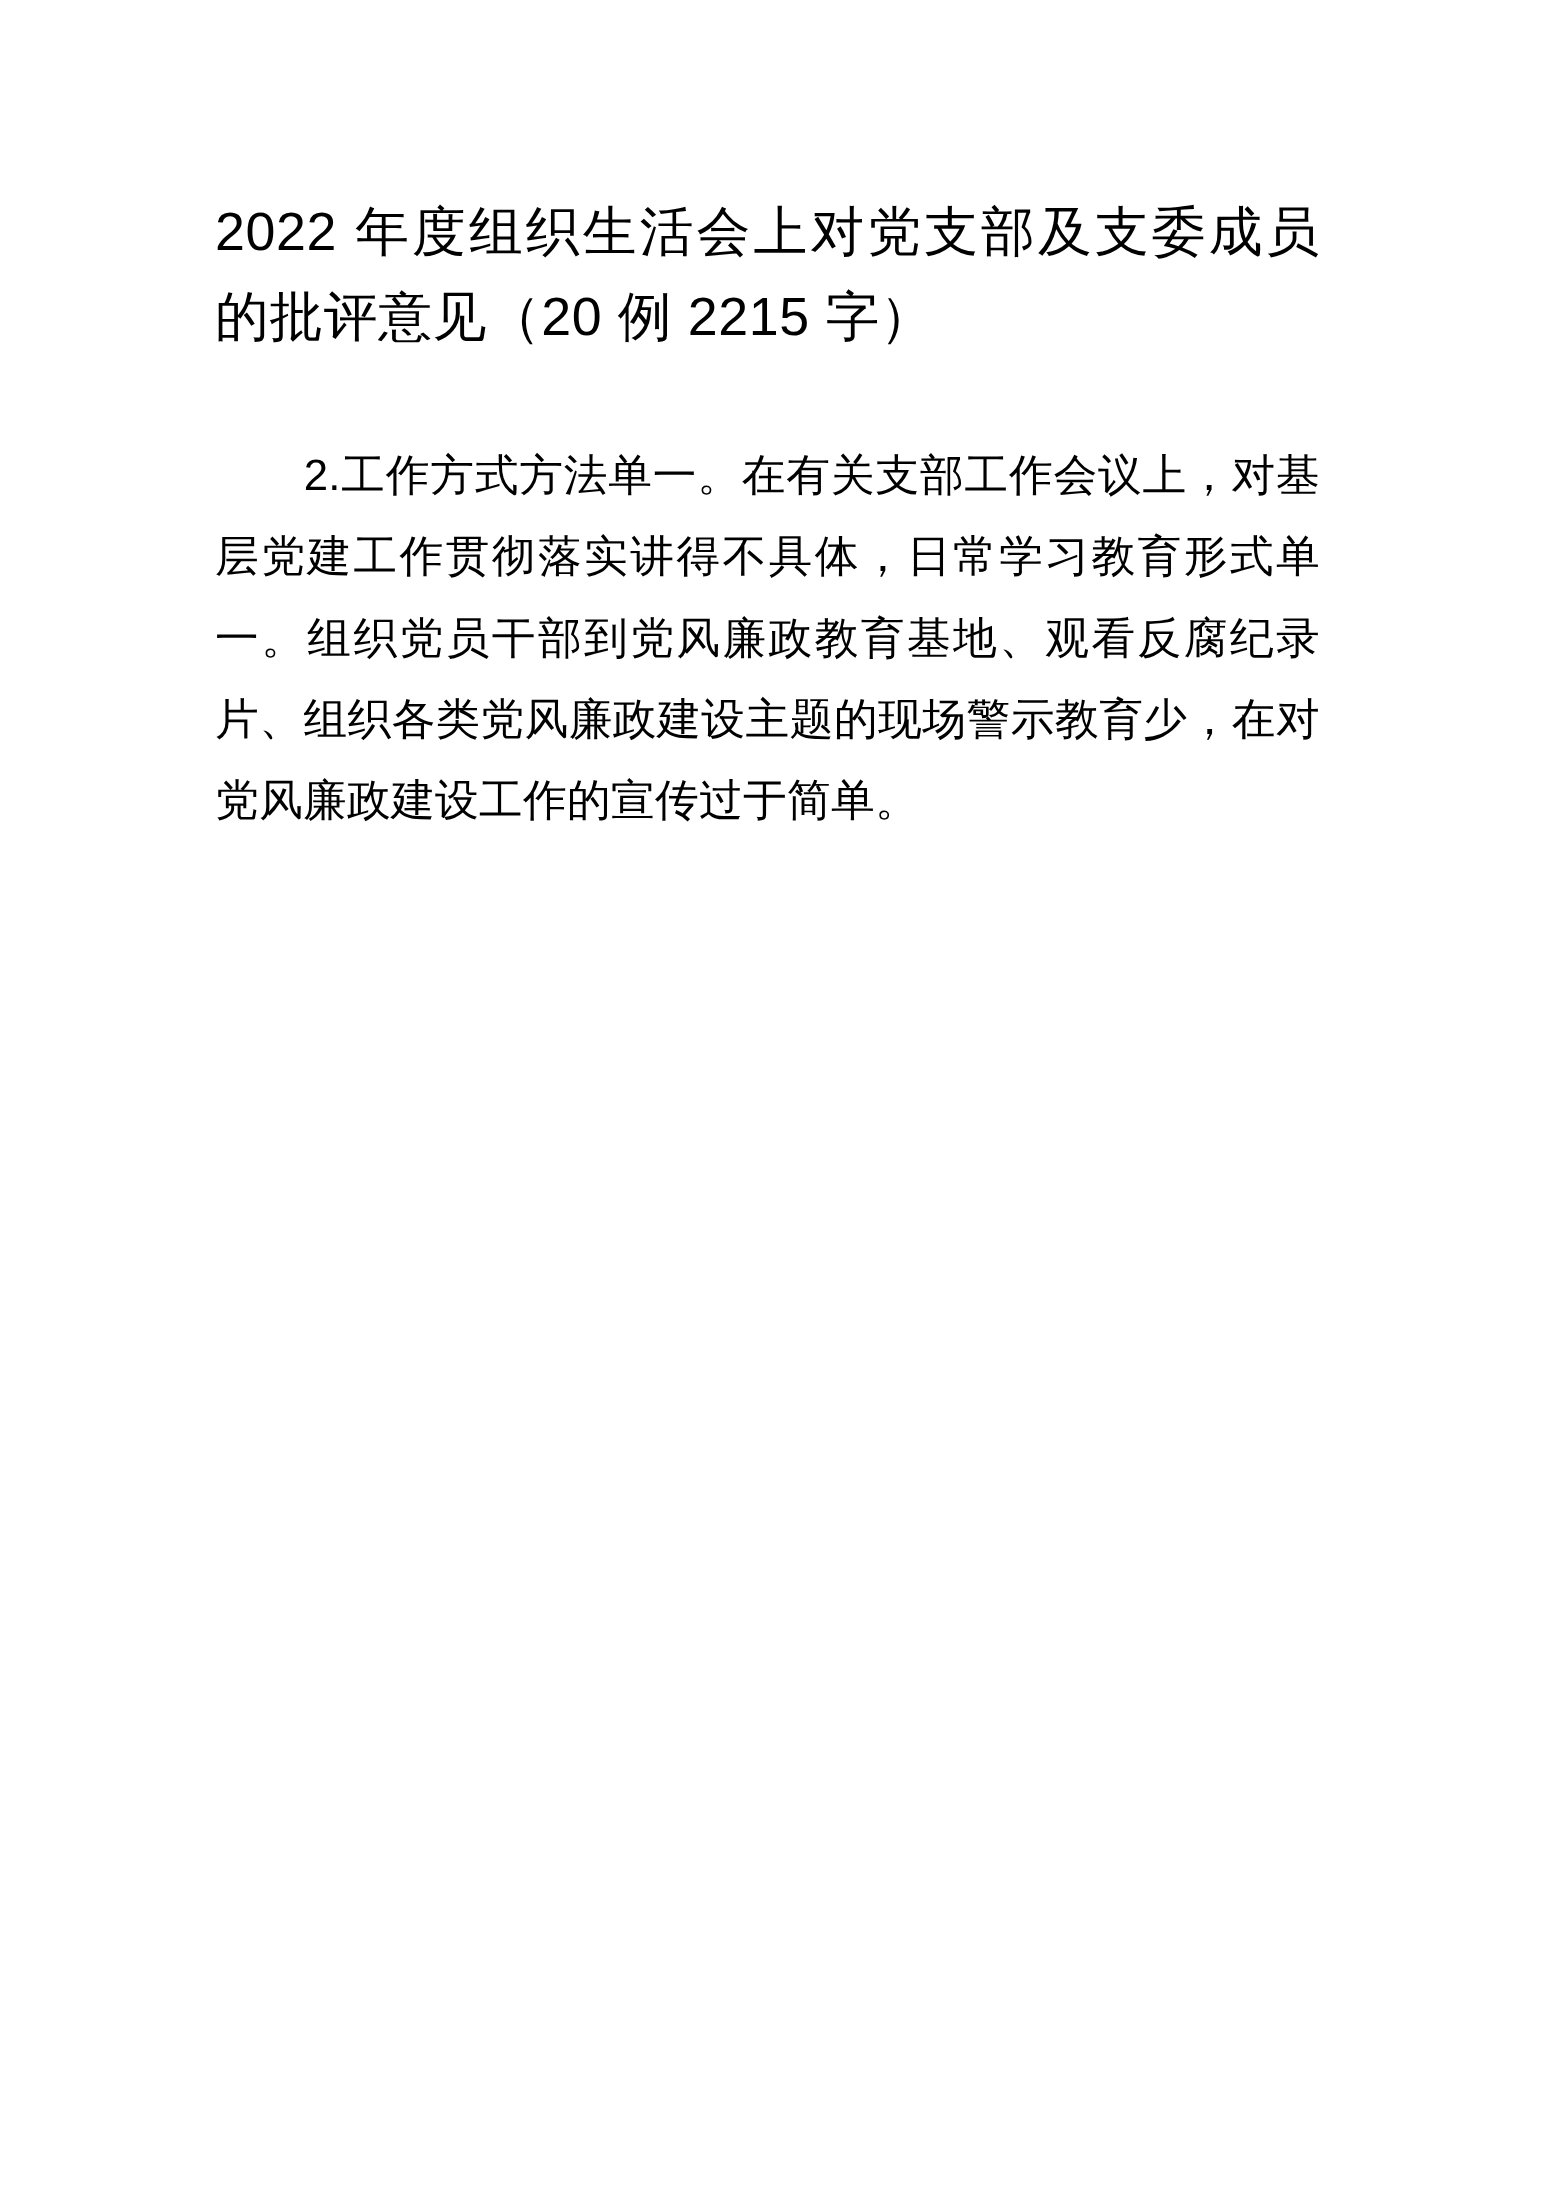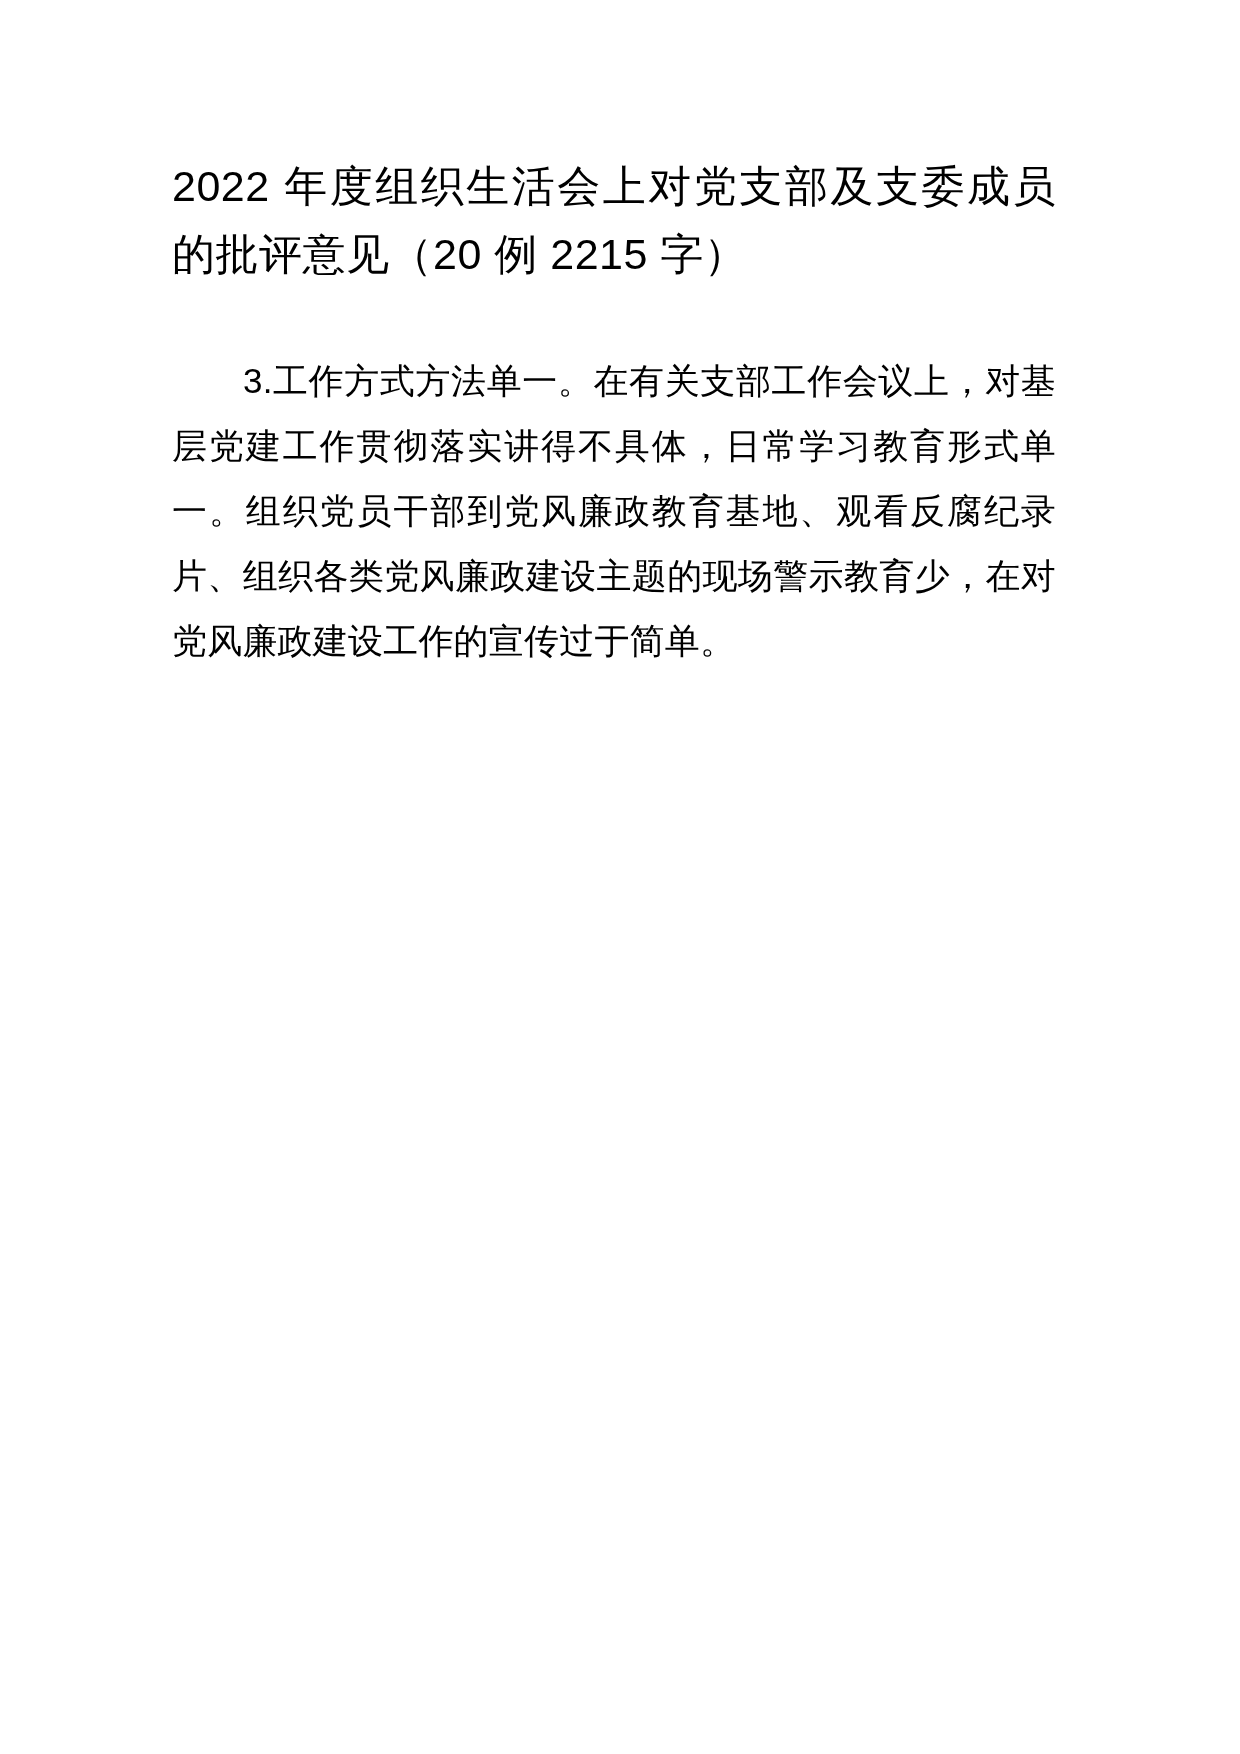--- a/index.html
+++ b/index.html
@@ -48,16 +48,16 @@
     word-break: normal;
   }
 </style>
 </head>
 <body>
 
 <div class="page">
   <div class="doc-content">
     <h1 class="doc-title">2022 年度组织生活会上对党支部及支委成员的批评意见（20 例 2215 字）</h1>
     <div class="doc-body">
-      <p class="doc-paragraph">3.工作方式方法单一。在有关支部工作会议上，对基层党建工作贯彻落实讲得不具体，日常学习教育形式单一。组织党员干部到党风廉政教育基地、观看反腐纪录片、组织各类党风廉政建设主题的现场警示教育少，在对党风廉政建设工作的宣传过于简单。</p>
+      <p class="doc-paragraph">2.工作方式方法单一。在有关支部工作会议上，对基层党建工作贯彻落实讲得不具体，日常学习教育形式单一。组织党员干部到党风廉政教育基地、观看反腐纪录片、组织各类党风廉政建设主题的现场警示教育少，在对党风廉政建设工作的宣传过于简单。</p>
     </div>
   </div>
 </div>
 
 </body></html>

